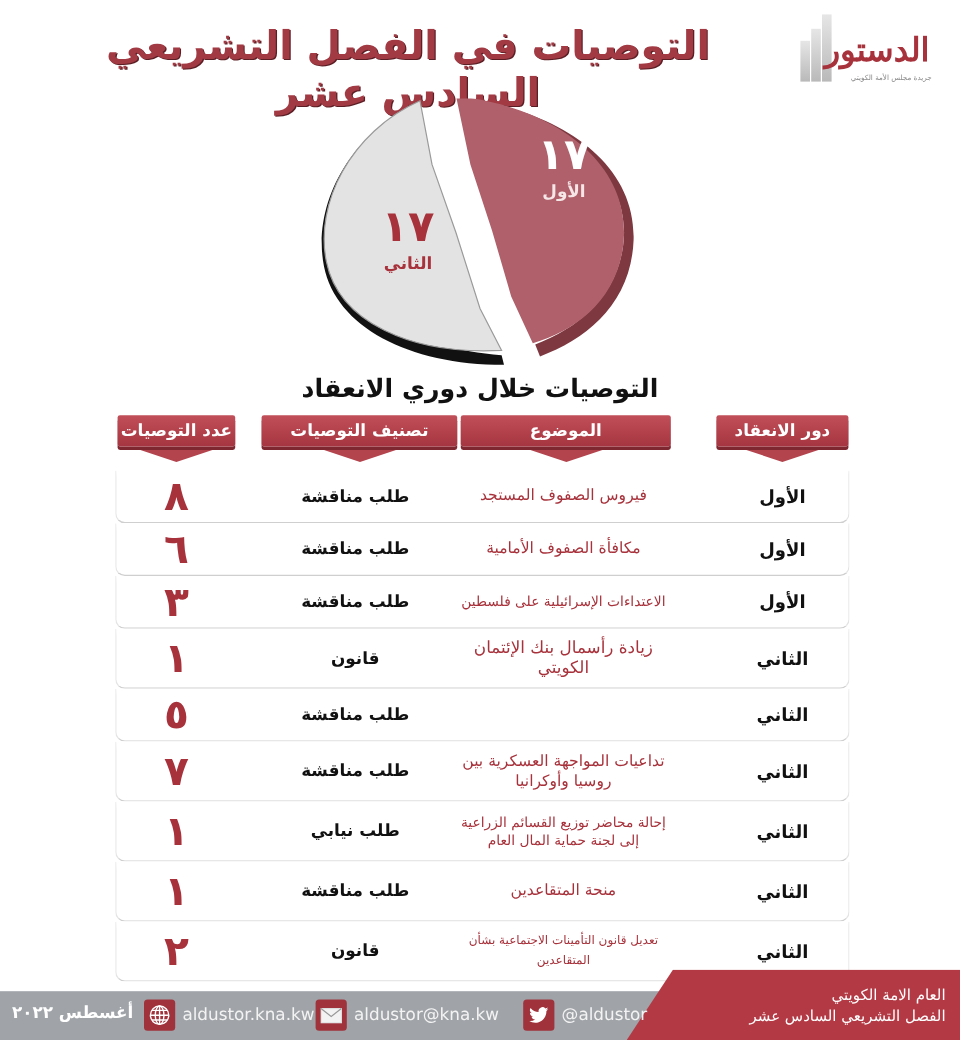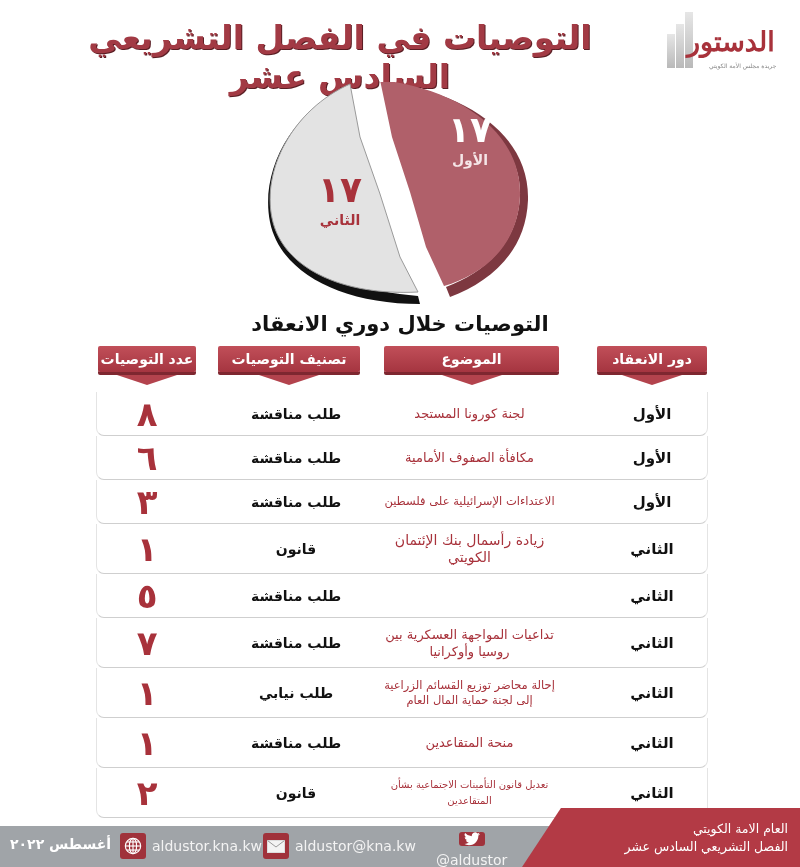--- a/index.html
+++ b/index.html
@@ -26,40 +26,40 @@
   .s2 { left: 55px; top: 90px; width: 70px; color: #a8323b; }
 
   .chart-caption { position: absolute; top: 312px; left: 200px; width: 400px; text-align: center; font-size: 21px; font-weight: bold; color: #111; }
 
   
   .th { position: absolute; top: 346px; height: 36px; }
   .th-box { position: absolute; left: 0; right: 0; top: 0; height: 26px; background: linear-gradient(#c14f59, #a53540); color: #fff; font-size: 14px; font-weight: bold; text-align: center; line-height: 26px; border-radius: 2px; box-shadow: 0 3px 0 #7e2730; }
   .th-arrow { position: absolute; left: 50%; top: 29px; width: 0; height: 0; margin-left: -30px; border-left: 30px solid transparent; border-right: 30px solid transparent; border-top: 10px solid #b3434d; }
   .th-round { left: 597px; width: 110px; }
   .th-topic { left: 384px; width: 175px; }
-  .th-class { left: 218px; width: 142px; padding-left: 16px; }
+  .th-class { left: 218px; width: 163px; padding-left: 16px; }
   .th-count { left: 98px; width: 98px; padding-left: 44px; }
 
   
   .rows { position: absolute; top: 392px; left: 96px; width: 612px; }
   .row { position: relative; height: 44px; border-bottom: 1.5px solid #cfcfcf; border-left: 1px solid #e4e4e4; border-right: 1px solid #e4e4e4; border-radius: 0 0 8px 8px; margin-bottom: 0; }
   .row.tall { height: 50px; }
   .cell { position: absolute; top: 0; bottom: 0; display: flex; align-items: center; justify-content: center; text-align: center; }
   .c-round { right: 0; width: 110px; font-size: 15px; font-weight: bold; color: #111; }
   .c-topic { right: 150px; width: 175px; font-size: 13px; color: #a8323b; line-height: 17px; }
   .c-class { right: 332px; width: 158px; font-size: 14px; font-weight: bold; color: #111; }
   .c-count { left: 0; width: 100px; font-size: 34px; font-weight: bold; color: #a8323b; }
 
   
   .footer { position: absolute; left: 0; top: 826px; width: 800px; height: 41px; background: #a0a4a8; }
   .footer-red { position: absolute; right: 0; top: 808px; width: 278px; height: 59px; background: #b33a45; clip-path: polygon(14% 0, 100% 0, 100% 100%, 0 100%); }
   .footer-org { position: absolute; right: 12px; top: 820px; width: 230px; text-align: right; color: #fff; font-size: 12.5px; line-height: 18px; }
   .f-item { position: absolute; top: 832px; height: 28px; display: flex; align-items: center; gap: 6px; direction: ltr; color: #f3f3f3; font-size: 14px; }
   .f-icon { width: 26px; height: 26px; background: #a0323b; border-radius: 3px; display: flex; align-items: center; justify-content: center; color: #fff; font-size: 15px; }
-  .f-twitter { left: 436px; flex-direction: column; }
+  .f-twitter { left: 436px; }
   .f-email { left: 263px; }
   .f-web { left: 120px; }
   .f-date { position: absolute; left: 10px; top: 836px; color: #fff; font-size: 14px; font-weight: bold; direction: rtl; }
 </style>
 </head>
 <body>
 
 <div class="logo">
   <div class="logo-bars">
     <span style="left:0;width:8px;height:34px"></span>
@@ -106,21 +106,21 @@
   <div class="th-arrow"></div>
 </div>
 <div class="th th-count">
   <div class="th-box">عدد التوصيات</div>
   <div class="th-arrow"></div>
 </div>
 
 <div class="rows">
   <div class="row">
     <div class="cell c-round">الأول</div>
-    <div class="cell c-topic">لجنة كورونا المستجد</div>
+    <div class="cell c-topic">فيروس الصفوف المستجد</div>
     <div class="cell c-class">طلب مناقشة</div>
     <div class="cell c-count">٨</div>
   </div>
   <div class="row">
     <div class="cell c-round">الأول</div>
     <div class="cell c-topic">مكافأة الصفوف الأمامية</div>
     <div class="cell c-class">طلب مناقشة</div>
     <div class="cell c-count">٦</div>
   </div>
   <div class="row">

